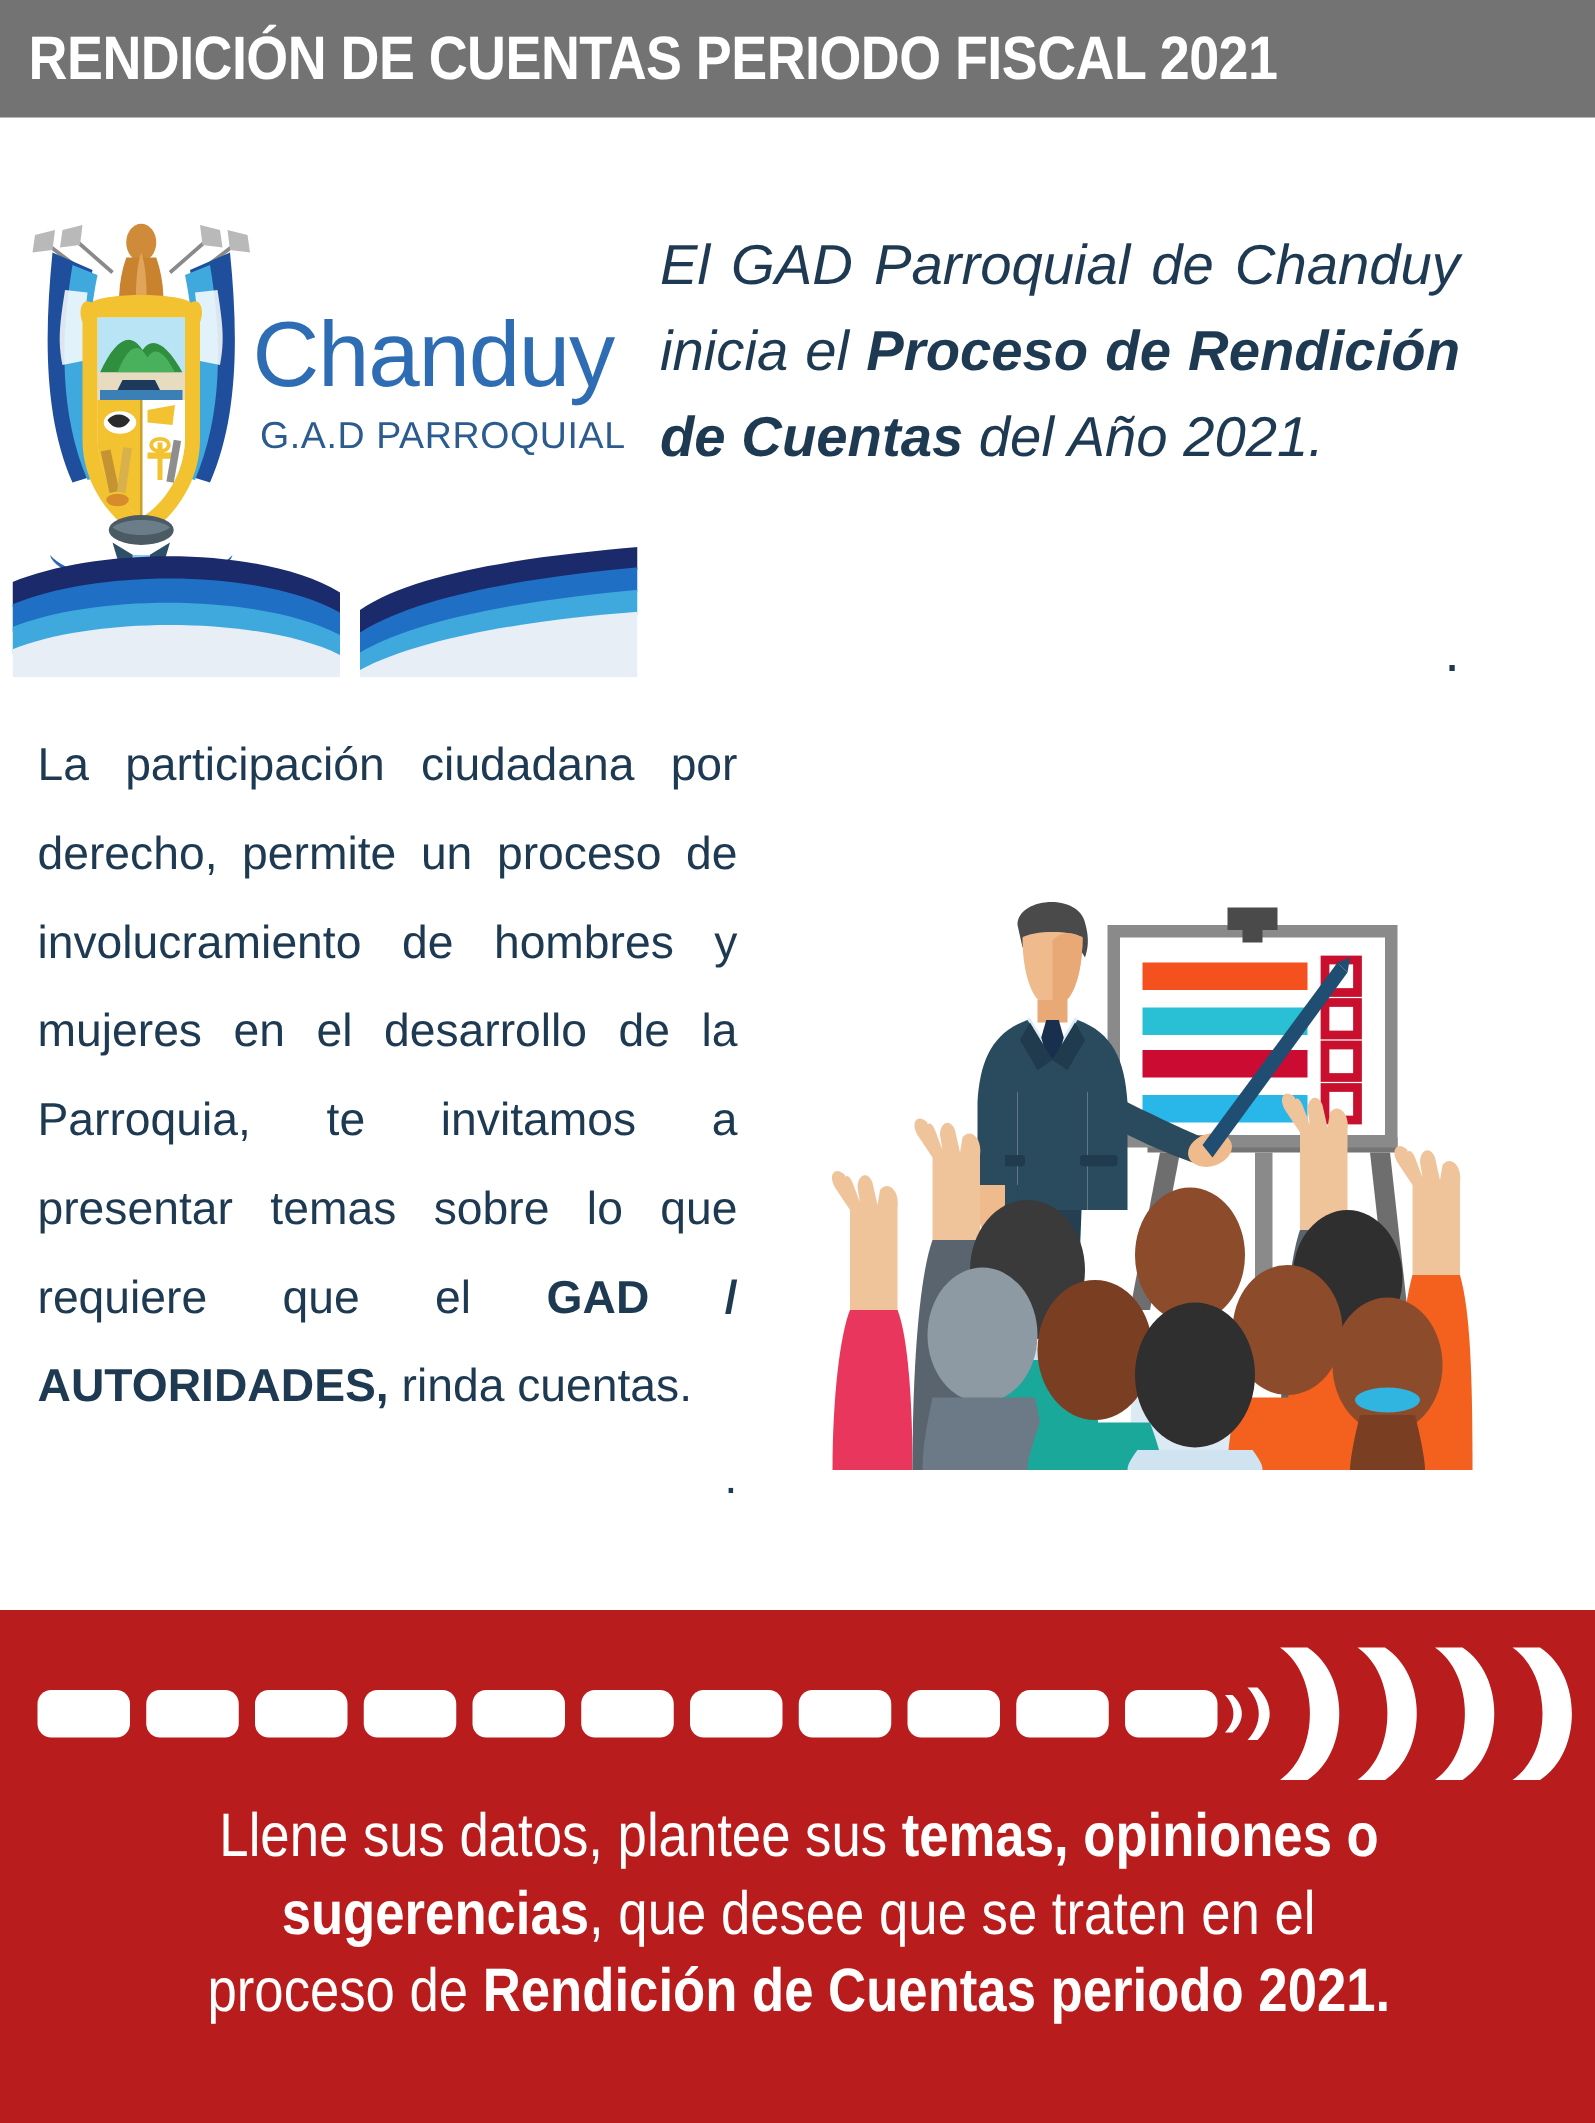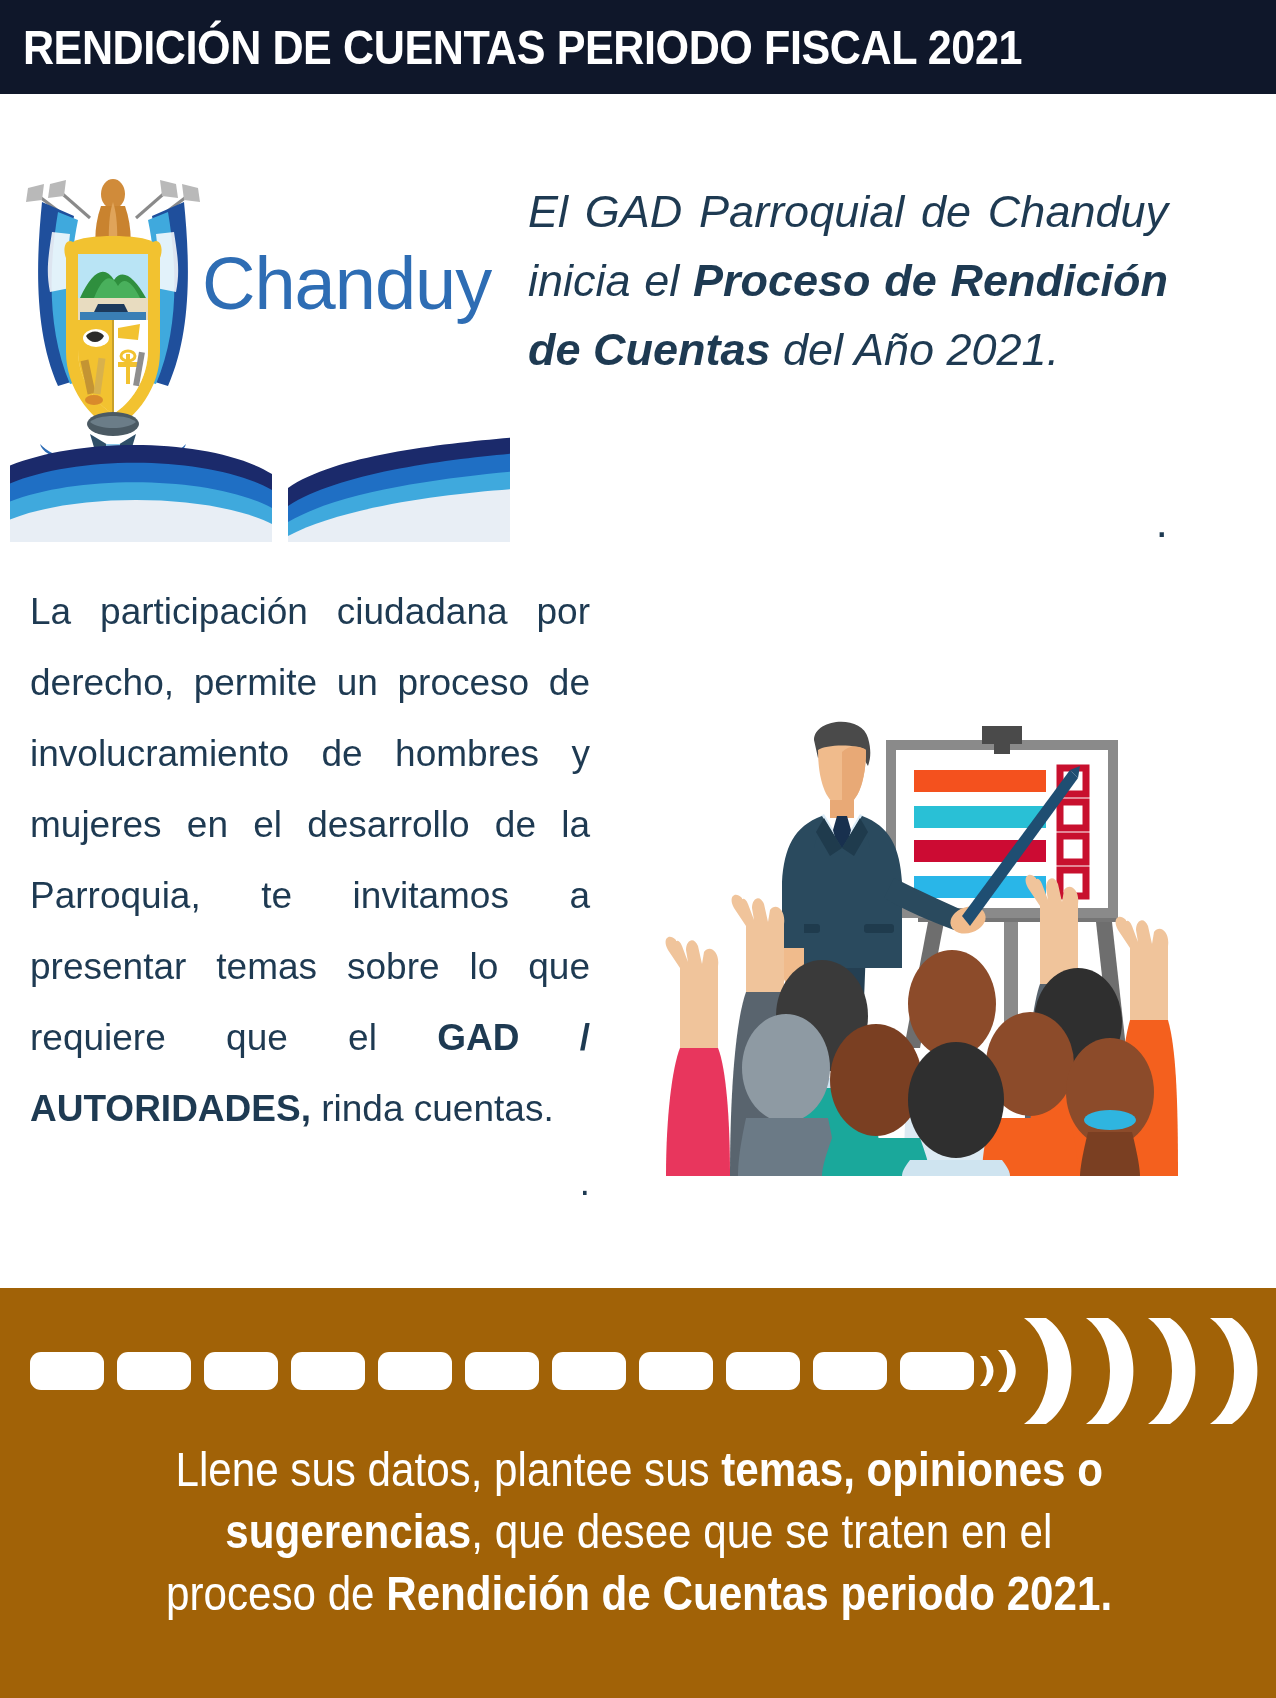--- a/index.html
+++ b/index.html
@@ -7,21 +7,21 @@
   body {
     font-family: "Liberation Sans", sans-serif;
     background:#ffffff;
     position:relative;
     overflow:hidden;
   }
 
   
   .header-bar{
     position:absolute; left:0; top:0; width:1276px; height:94px;
-    background:#0f172a;
+    background:#737373;
     display:flex; align-items:center;
   }
   .header-title{
     color:#ffffff;
     font-family:"Liberation Sans", sans-serif;
     font-weight:bold;
     font-size:49px;
     letter-spacing:-0.5px;
     transform:scaleX(0.88);
     transform-origin:left center;
@@ -85,21 +85,21 @@
   }
 
   
   .illustration{
     position:absolute; left:618px; top:648px; width:562px; height:528px;
   }
 
   
   .footer-band{
     position:absolute; left:0; top:1288px; width:1276px; height:410px;
-    background:#a16207;
+    background:#b91c1c;
   }
   .arrow-graphic{
     position:absolute; left:0; top:28px; width:1276px; height:110px;
   }
   .footer-text{
     position:absolute; left:26px; top:150px; width:1226px;
     color:#ffffff; text-align:center;
     font-size:49px; line-height:1.27;
     font-family:"Liberation Sans", sans-serif;
   }
@@ -176,20 +176,21 @@
       <polygon points="72,262 95,276 118,262 112,282 78,282" fill="#2f4f68"></polygon>
       <rect x="88" y="272" width="14" height="24" fill="#8fc8e8"></rect>
 
       <path d="M22,272 C48,300 142,300 168,272 C160,302 30,302 22,272 Z" fill="#2b6bb5"></path>
       <path d="M34,282 C60,300 130,300 156,282 C146,296 44,296 34,282 Z" fill="#3f8ad0"></path>
       <text x="95" y="296" font-size="13" fill="#ffffff" text-anchor="middle" font-family="Liberation Serif, serif" font-style="italic">Chanduy</text>
     </svg>
   </div>
 
   <div class="logo-wordmark">Chanduy</div>
+  <div class="logo-sub">G.A.D PARROQUIAL</div>
 
   <div class="ribbon-wrap">
     <svg viewBox="0 0 500 112" width="500" height="112">
       <path d="M-10,40 C60,6 200,6 262,44 L262,62 C198,26 58,26 -10,60 Z" fill="#1b2a6b"></path>
       <path d="M-10,58 C58,24 198,24 262,60 L262,80 C198,46 56,46 -10,80 Z" fill="#1f6fc4"></path>
       <path d="M-10,76 C56,44 198,44 262,78 L262,96 C198,64 54,64 -10,98 Z" fill="#3fa9dd"></path>
       <path d="M-10,94 C54,62 198,62 262,94 L262,112 L-10,112 Z" fill="#e8eef5"></path>
       <path d="M278,58 C330,22 450,12 520,6 L520,24 C452,30 334,42 278,78 Z" fill="#1b2a6b"></path>
       <path d="M278,76 C334,40 452,28 520,22 L520,42 C452,48 336,60 278,94 Z" fill="#1f6fc4"></path>
       <path d="M278,92 C336,58 452,46 520,40 L520,60 C452,66 338,78 278,108 Z" fill="#3fa9dd"></path>

